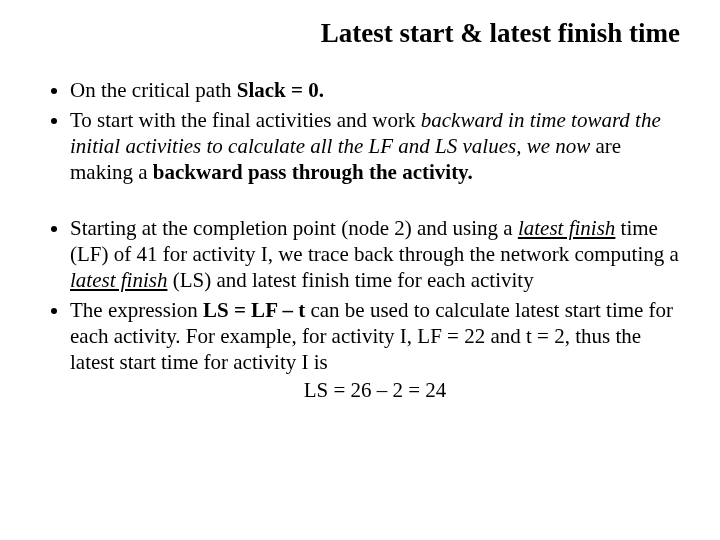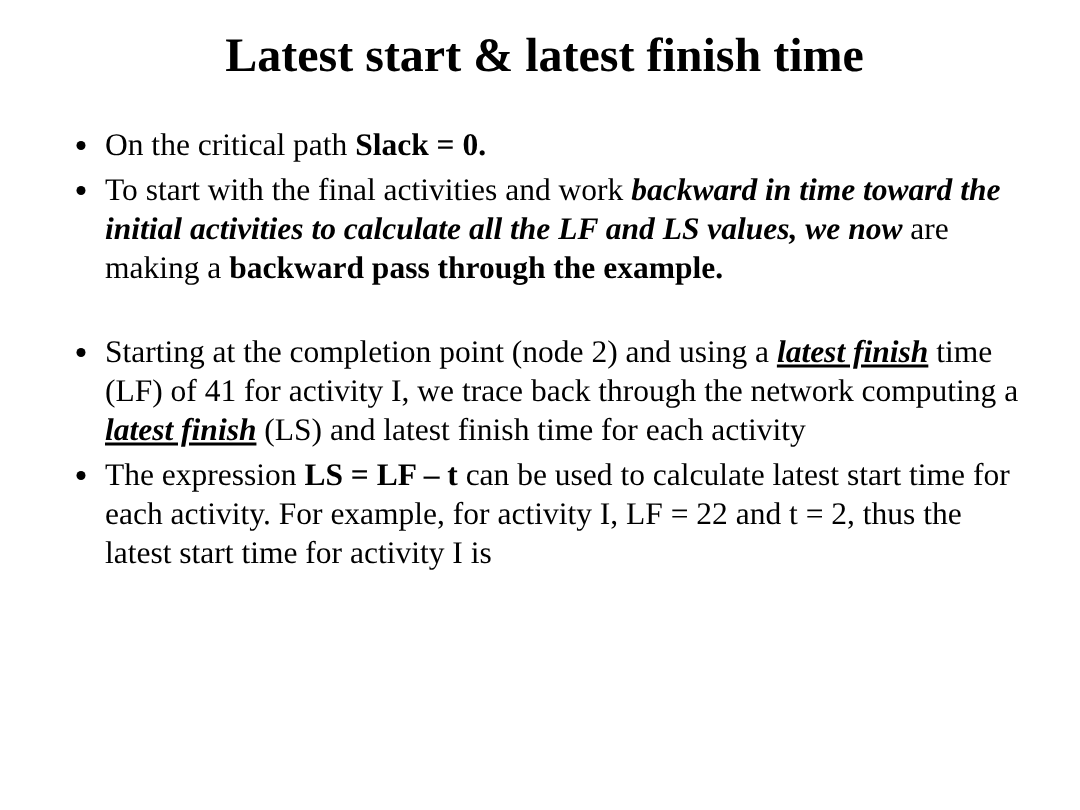--- a/index.html
+++ b/index.html
@@ -11,63 +11,64 @@
     font-family: "Times New Roman", Times, serif;
     color: #000000;
   }
   .slide {
     box-sizing: border-box;
     width: 720px;
     height: 540px;
     padding: 18px 40px 20px 46px;
   }
   .title {
-    text-align: center;
-    font-size: 32px;
+    text-align: right;
+    font-size: 27px;
     font-weight: bold;
     margin: 0 0 28px 0;
   }
   ul {
     margin: 0;
     padding-left: 24px;
     list-style: disc;
   }
   li {
     font-size: 21px;
     line-height: 1.24;
     margin: 0 0 4px 0;
   }
   .block {
     margin-bottom: 30px;
   }
-  .bi { font-weight: bold; font-style: italic; }
+  .bi { font-weight: normal; font-style: italic; }
   .b { font-weight: bold; margin-top: 24px; }
   .u { text-decoration: underline; }
   .formula {
     text-align: center;
     font-size: 21px;
     margin-top: 2px;
   }
 </style>
 </head>
 <body>
 
 <div class="slide">
   <h1 class="title">Latest start &amp; latest finish time</h1>
 
   <ul class="block">
     <li>
       <span>On the critical path </span><span class="b">Slack = 0.</span>
     </li>
     <li>
-      <span>To start with the final activities and work </span><span class="bi">backward in time toward the initial activities to calculate all the LF and LS values, we now </span><span>are making a </span><span class="b">backward pass through the example.</span>
+      <span>To start with the final activities and work </span><span class="bi">backward in time toward the initial activities to calculate all the LF and LS values, we now </span><span>are making a </span><span class="b">backward pass through the activity.</span>
     </li>
   </ul>
 
   <ul class="block">
     <li>
       <span>Starting at the completion point (node 2) and using a </span><span class="bi u">latest finish</span><span> time (LF) of 41 for activity I, we trace back through the network computing a </span><span class="bi u">latest finish</span><span> (LS) and latest finish time for each activity</span>
     </li>
     <li>
       <span>The expression </span><span class="b">LS = LF – t</span><span> can be used to calculate latest start time for each activity. For example, for activity I, LF = 22 and t = 2, thus the latest start time for activity I is</span>
+      <div class="formula">LS = 26 – 2 = 24</div>
     </li>
   </ul>
 </div>
 
 </body></html>

